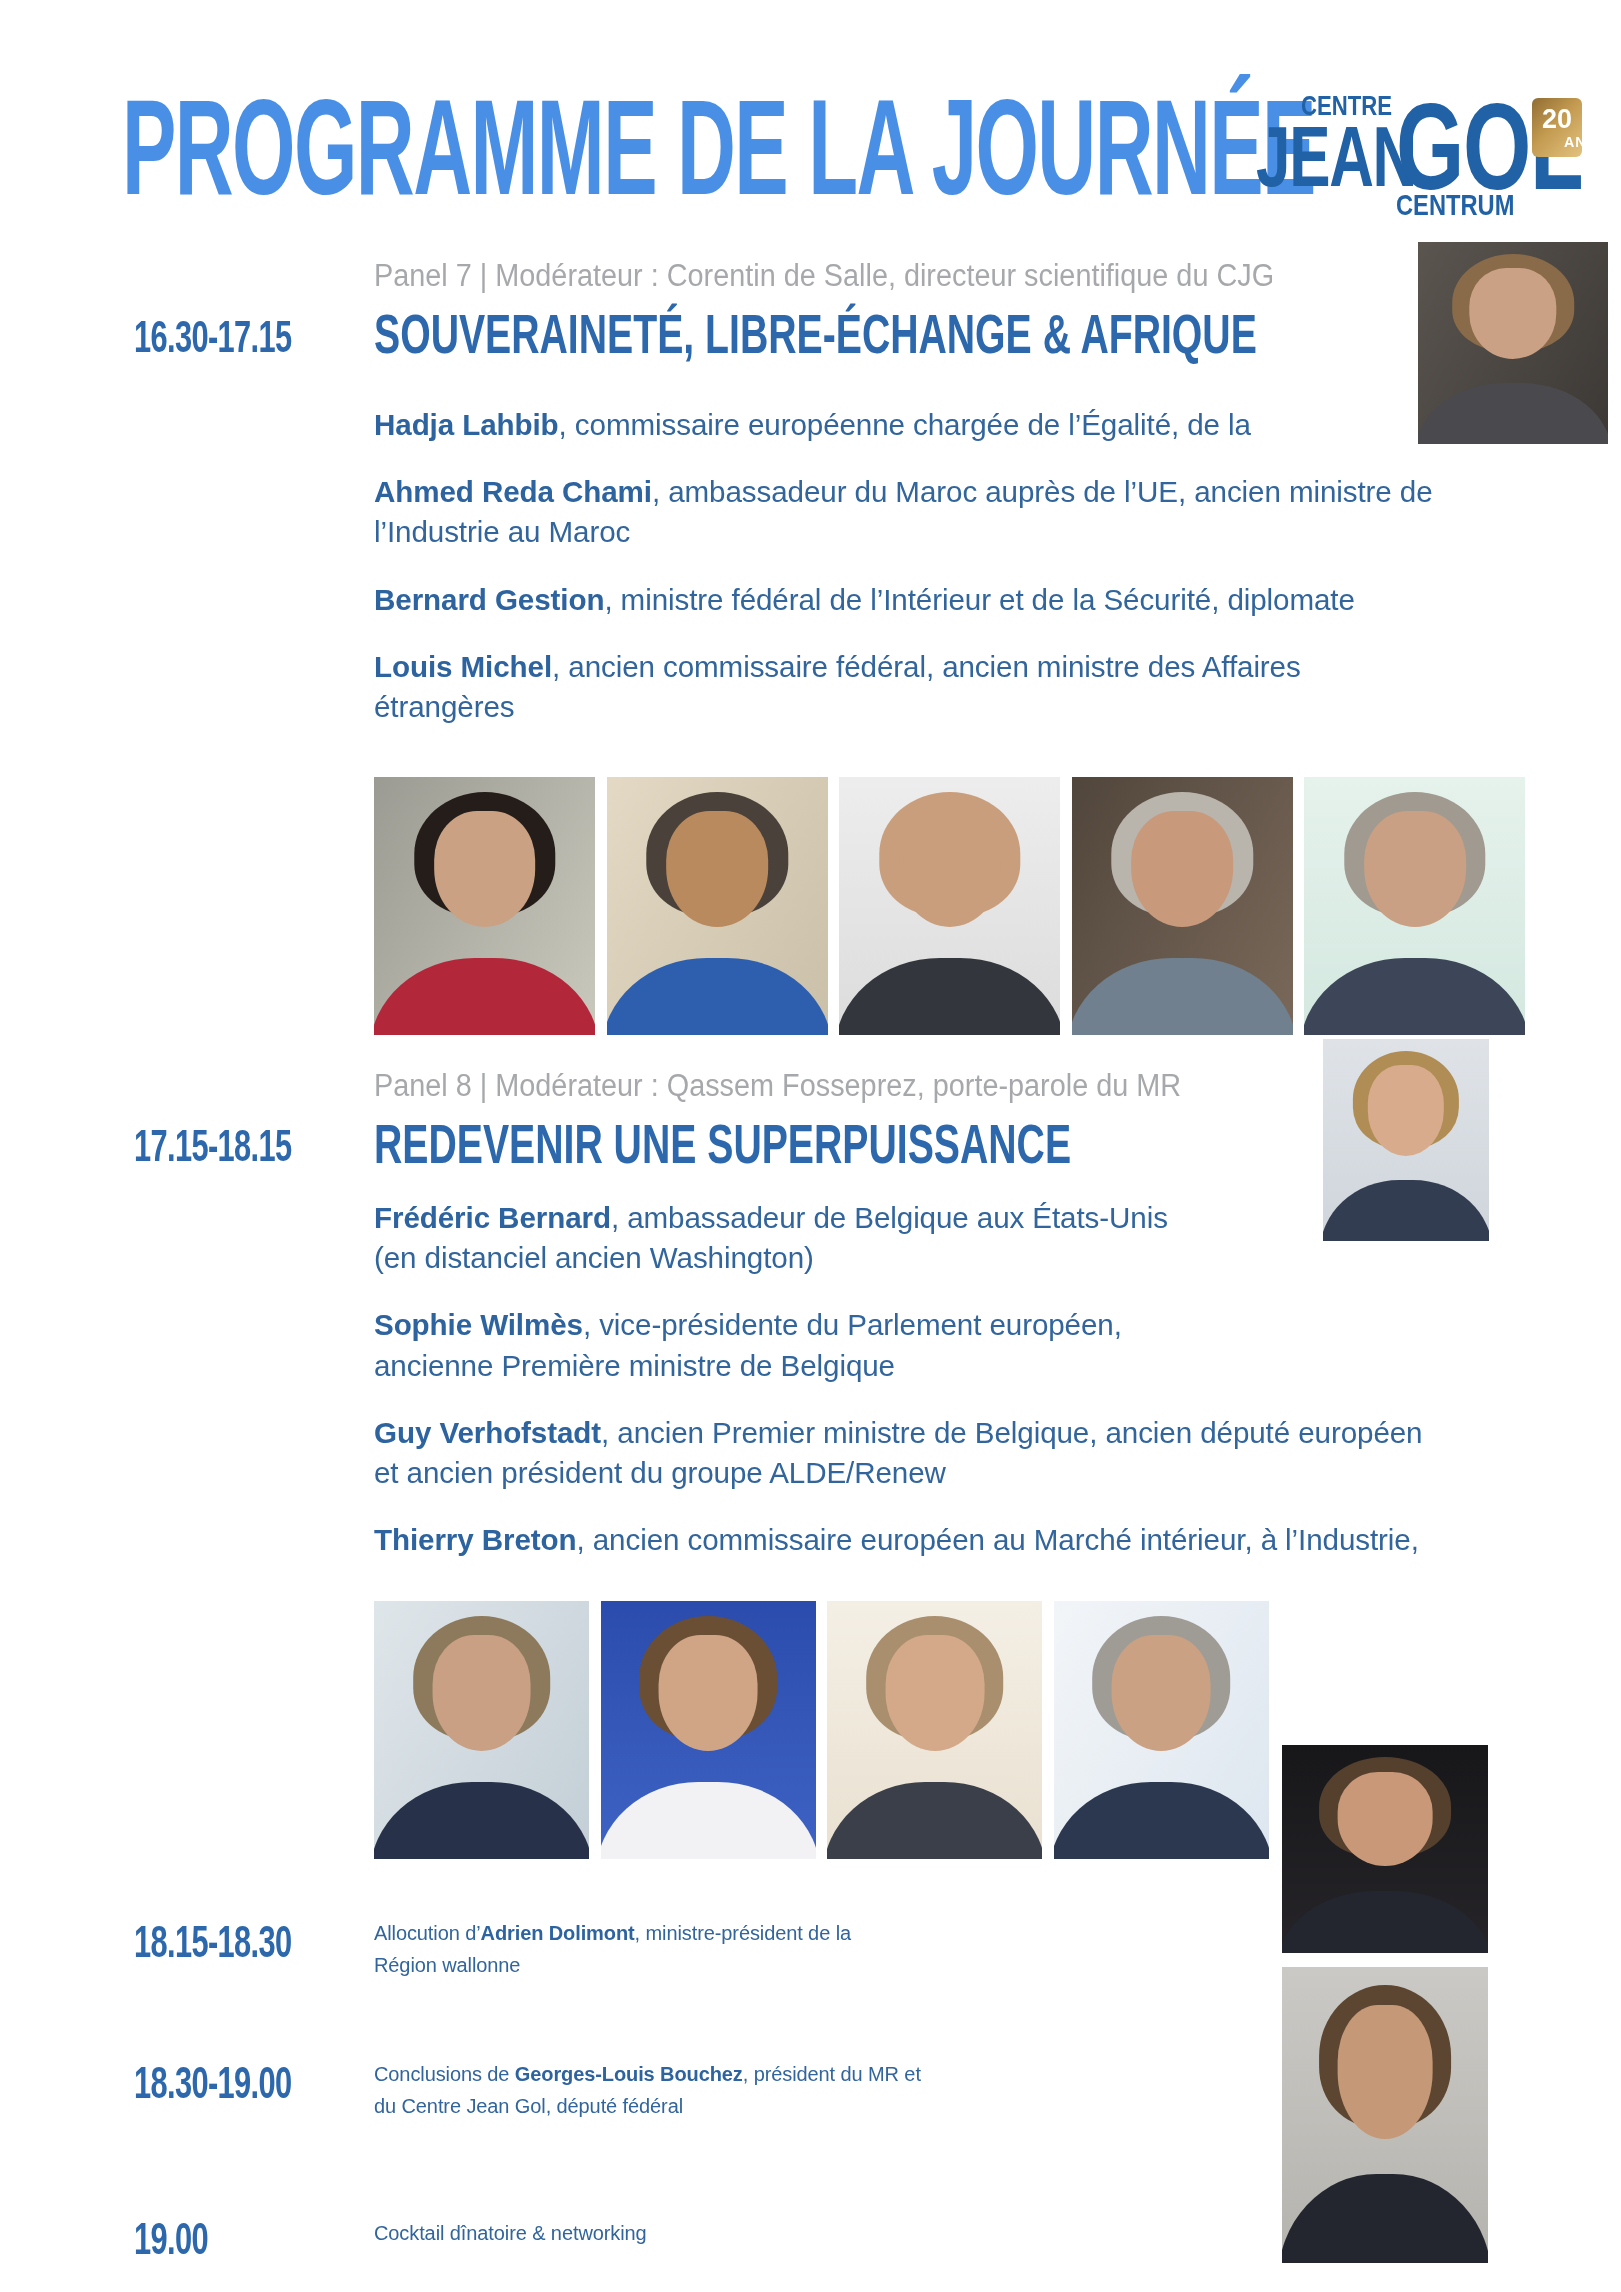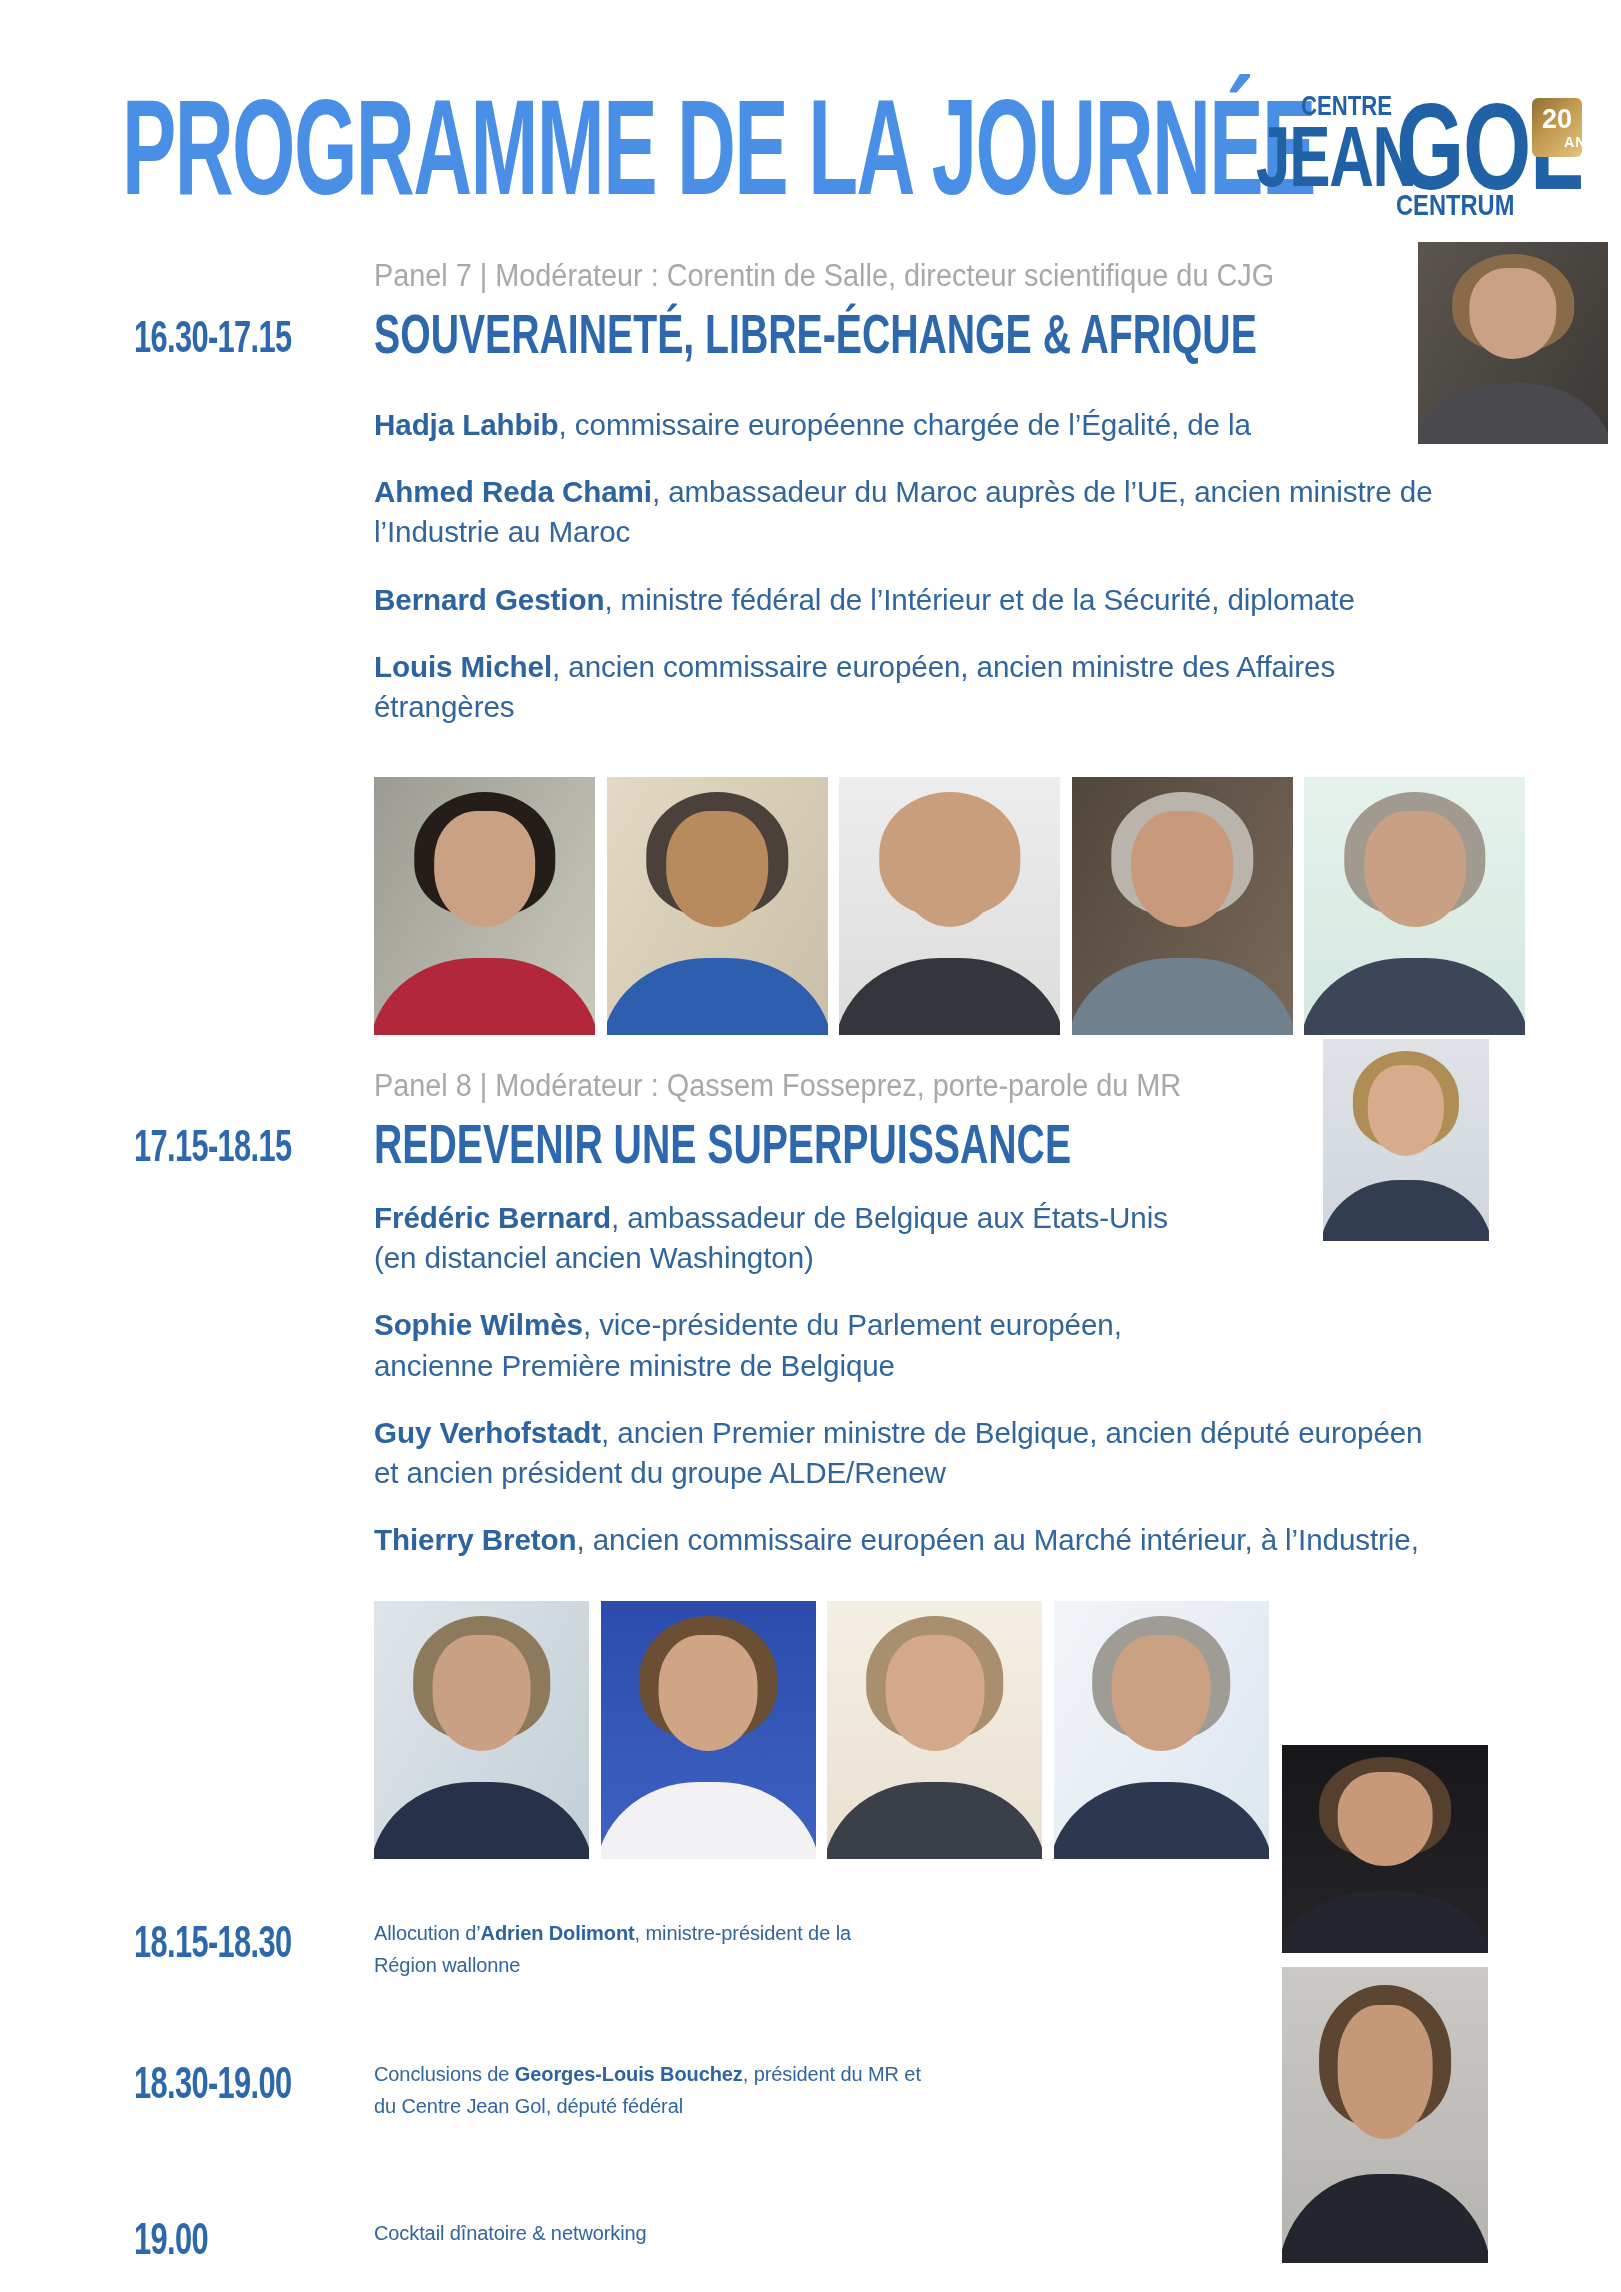--- a/index.html
+++ b/index.html
@@ -137,21 +137,21 @@
     </div>
   </div>
 
   <p class="plabel s1-label">Panel 7 |  Modérateur : Corentin de Salle, directeur scientifique du CJG</p>
   <div class="time s1-time">16.30-17.15</div>
   <h2 class="stitle s1-title">SOUVERAINETÉ, LIBRE-ÉCHANGE &amp; AFRIQUE</h2>
   <div class="speakers s1-speakers">
       <p class="speaker"><strong>Hadja Lahbib</strong><span>, commissaire européenne chargée de l’Égalité, de la</span><br></p>
       <p class="speaker"><strong>Ahmed Reda Chami</strong><span>, ambassadeur du Maroc auprès de l’UE, ancien ministre de</span><br><span>l’Industrie au Maroc</span></p>
       <p class="speaker"><strong>Bernard Gestion</strong><span>, ministre fédéral de l’Intérieur et de la Sécurité, diplomate</span></p>
-      <p class="speaker"><strong>Louis Michel</strong><span>, ancien commissaire européen, ancien ministre des Affaires</span><br><span>étrangères</span></p>
+      <p class="speaker"><strong>Louis Michel</strong><span>, ancien commissaire fédéral, ancien ministre des Affaires</span><br><span>étrangères</span></p>
     </div>
   <div class="photo-row s1-photos">
       <div class="photo ph-lahbib">
         <div class="p-hair"></div>
         <div class="p-face"></div>
         <div class="p-torso"></div>
       </div>
       <div class="photo ph-chami">
         <div class="p-hair"></div>
         <div class="p-face"></div>

